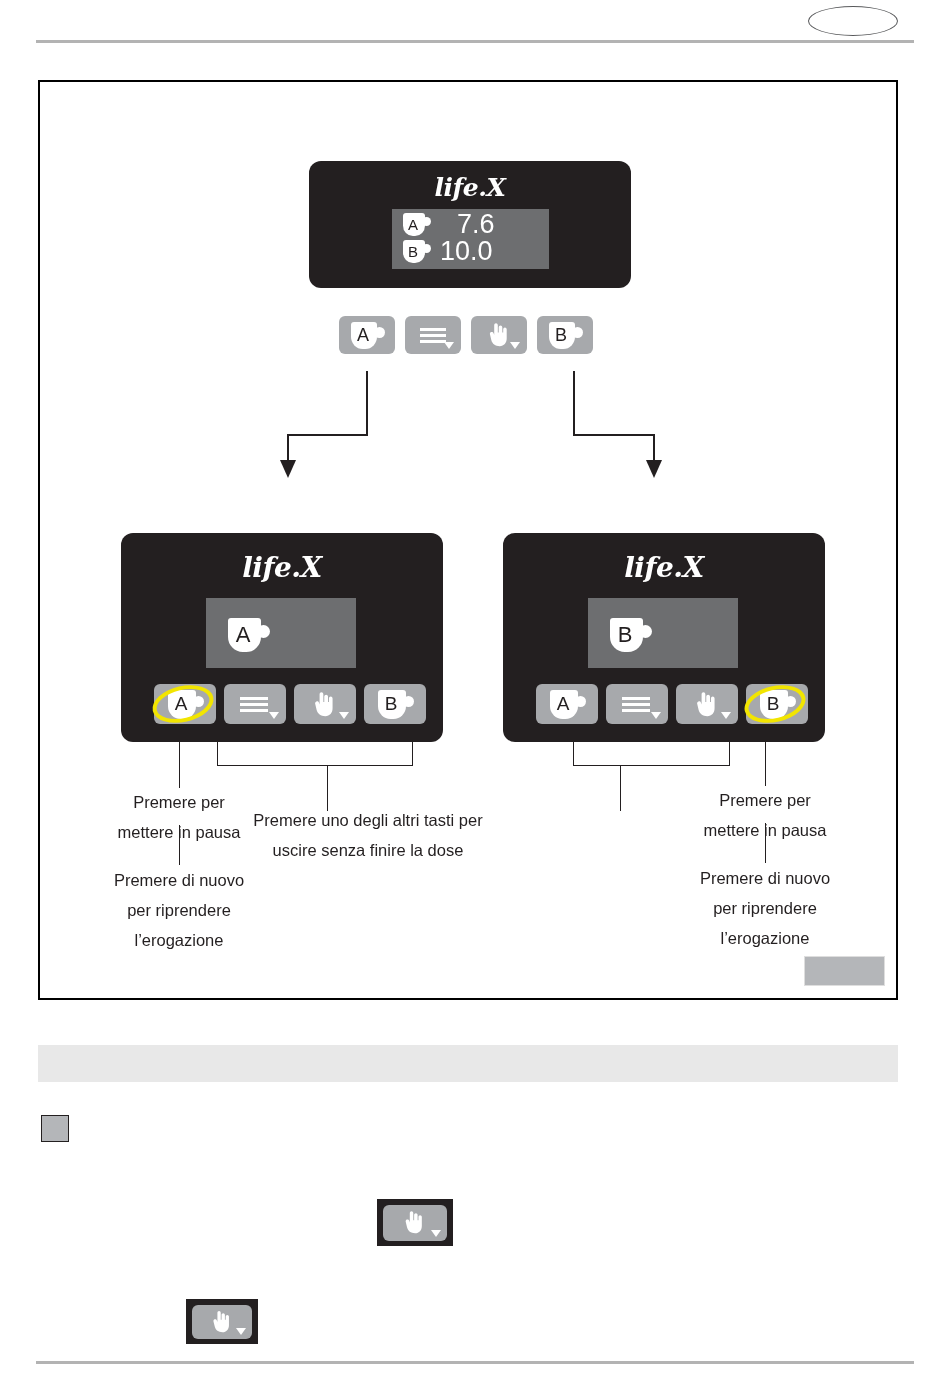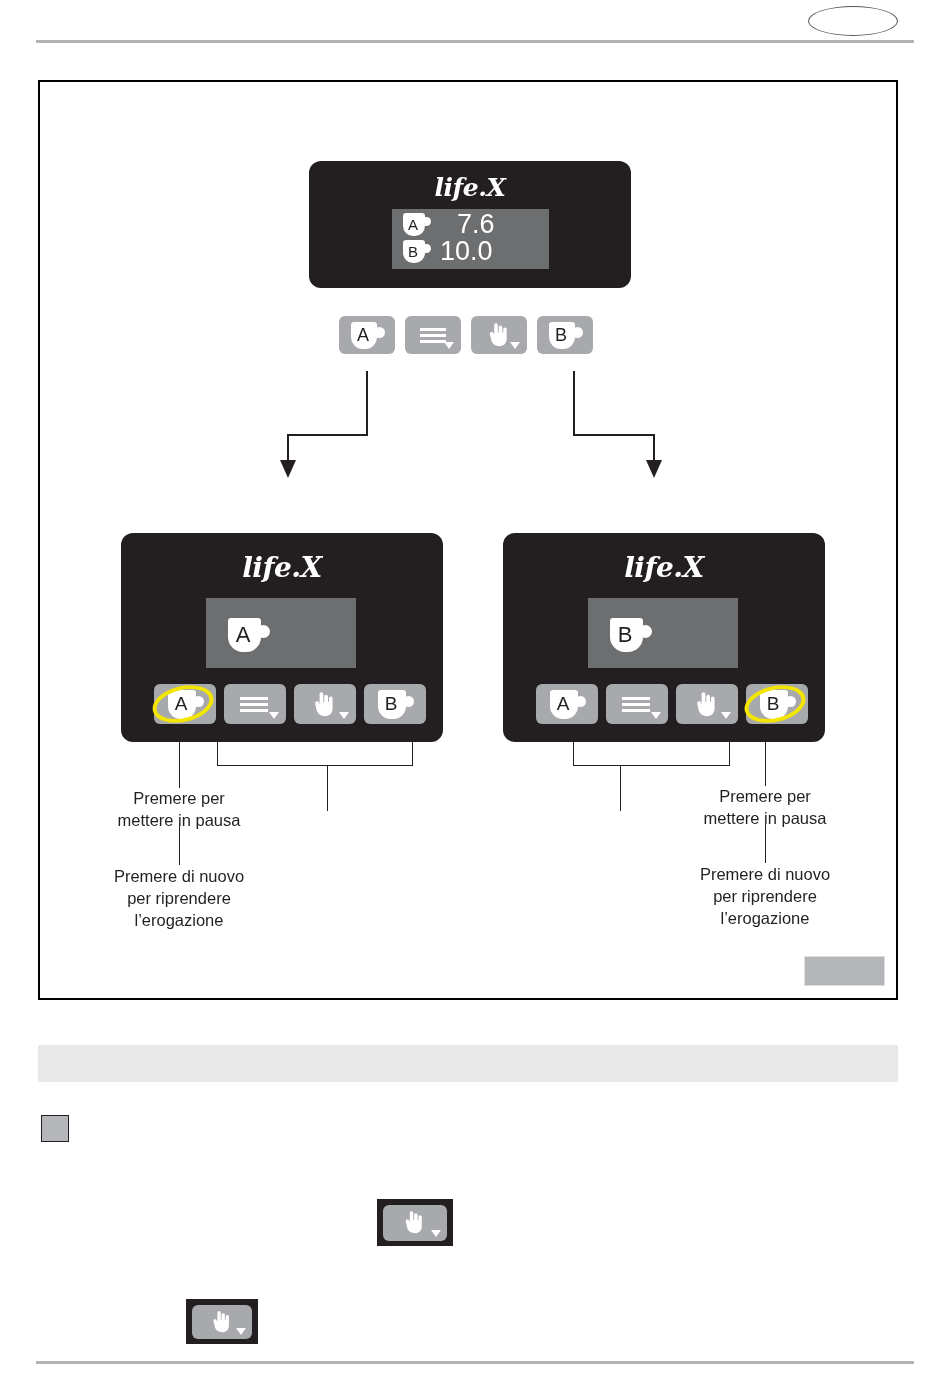--- a/index.html
+++ b/index.html
@@ -171,21 +171,21 @@
     border-right: 8px solid transparent;
     border-top: 18px solid #231f20;
   }
 
   
   .caption {
     position: absolute;
     text-align: center;
     font-family: "Liberation Sans", sans-serif;
     font-size: 16.5px;
-    line-height: 22px;
+    line-height: 30px;
     color: #231f20;
     white-space: pre-line;
   }
 
   
   .pagebox {
     position: absolute;
     background: #b4b6b9;
     border: 1px solid #dedede;
     box-sizing: border-box;
@@ -413,20 +413,22 @@
 
   <div class="thin-vline" style="left:725px; top:660px; height:44px;"></div>
   <div class="thin-vline" style="left:725px; top:741px; height:40px;"></div>
 
   <div class="caption" style="left:59px; top:705px; width:160px;">Premere per
 mettere in pausa</div>
   <div class="caption" style="left:50px; top:783px; width:178px;">Premere di nuovo
 per riprendere
 l’erogazione</div>
 
+  <div class="caption" style="left:168px; top:723px; width:320px;">Premere uno degli altri tasti per
+uscire senza finire la dose</div>
 
   <div class="caption" style="left:645px; top:703px; width:160px;">Premere per
 mettere in pausa</div>
   <div class="caption" style="left:636px; top:781px; width:178px;">Premere di nuovo
 per riprendere
 l’erogazione</div>
 
   <div class="pagebox" style="left:764px; top:874px; width:81px; height:30px;"></div>
 </div>
 

